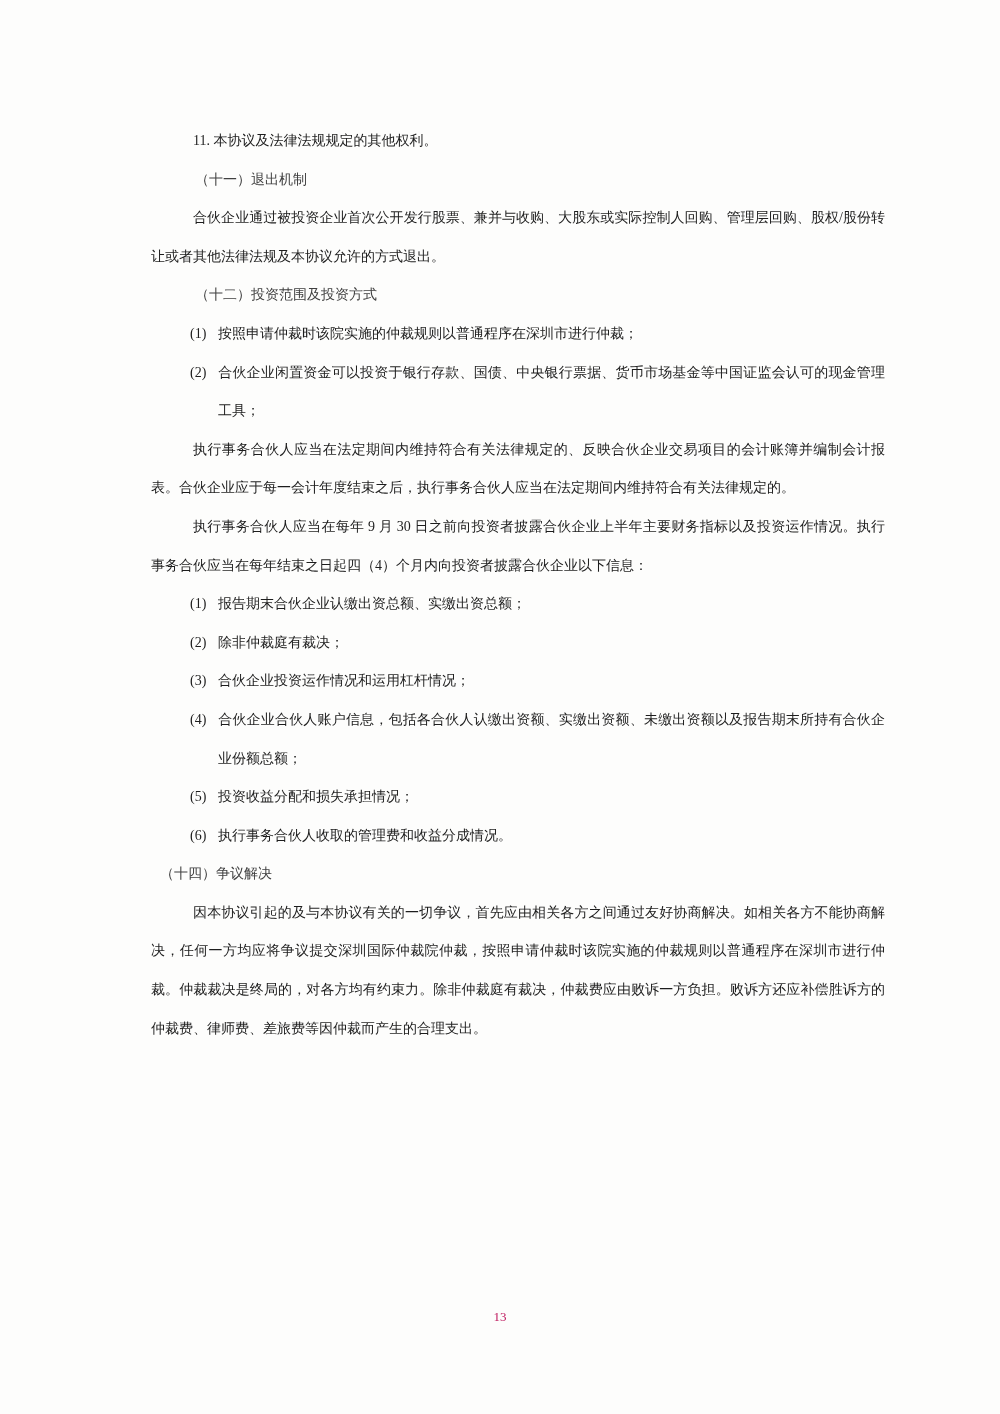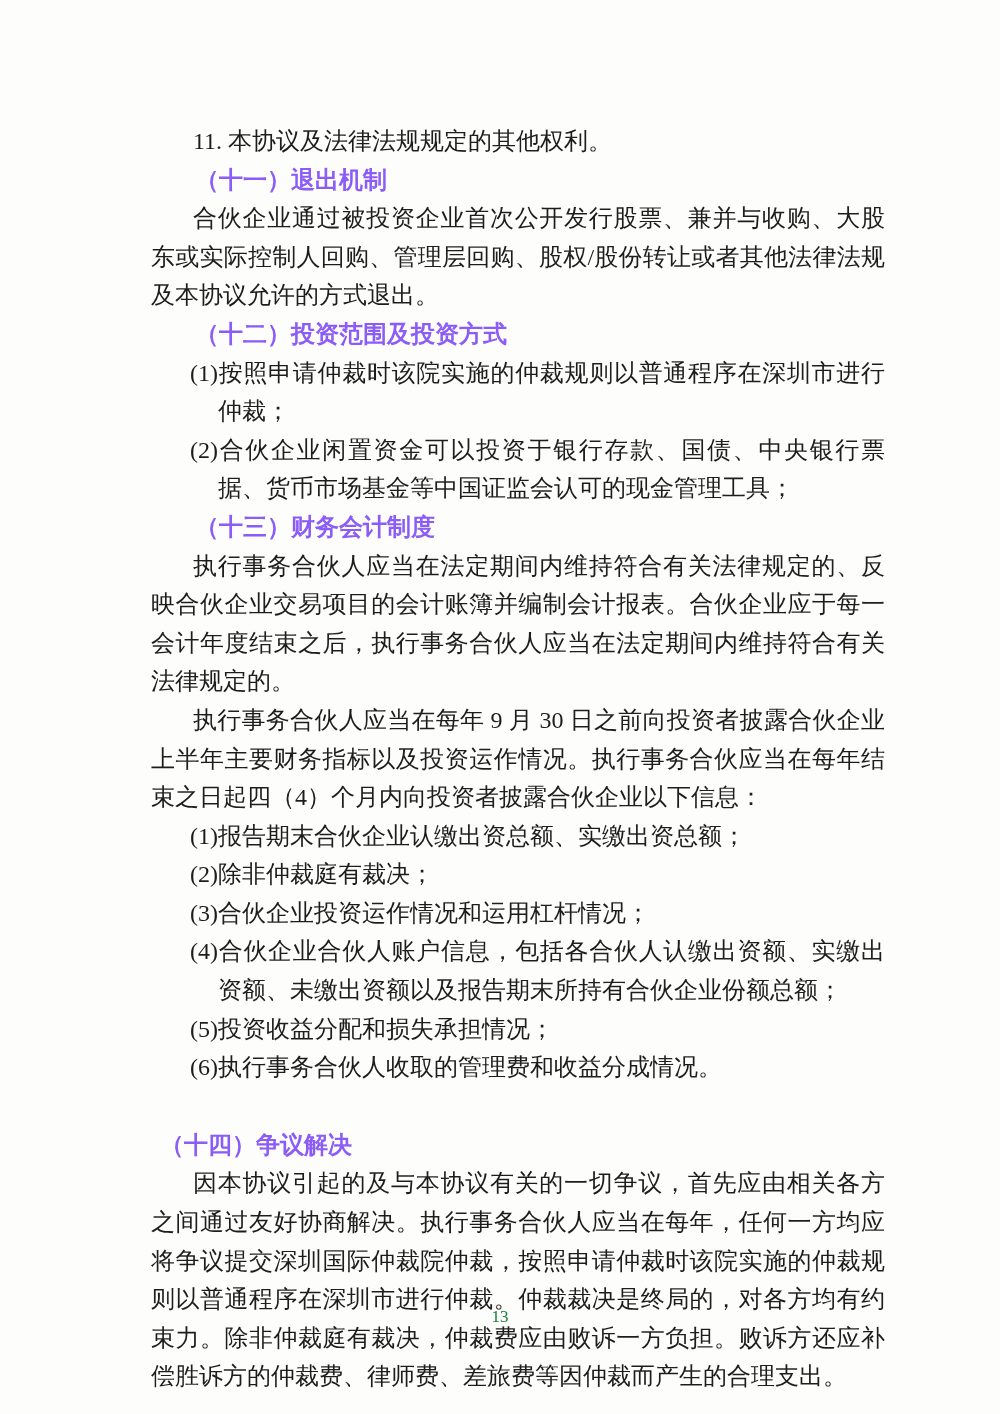--- a/index.html
+++ b/index.html
@@ -13,74 +13,72 @@
     height: 1414px;
     background: #fdfdfc;
     overflow: hidden;
     font-family: "Liberation Serif", "DejaVu Serif", serif;
   }
   .content {
     position: absolute;
     left: 151px;
     top: 122px;
     width: 734px;
-    font-size: 24px;
+    font-size: 14px;
     line-height: 38.6px;
     color: #1d1d1d;
     text-align: justify;
   }
   .content p { margin: 0; }
   .para {
     text-indent: 42px;
   }
   .heading {
-    font-weight: 700;
-    color: #8b5cf6;
+    font-weight: 400;
+    color: #404040;
     text-indent: 44px;
   }
   .heading.outdented {
     text-indent: 9px;
-    margin-top: 39px;
   }
   .list-item {
     padding-left: 67px;
   }
   .list-item .num {
     display: inline-block;
     width: 28px;
     margin-left: -28px;
   }
   .page-number {
     position: absolute;
     top: 1305px;
     left: 0;
     width: 100%;
     text-align: center;
-    font-size: 17px;
+    font-size: 13px;
     line-height: 24px;
-    color: #15803d;
+    color: #be185d;
   }
 </style>
 </head>
 <body>
 
 <div class="page">
   <div class="content" id="content">
       <p class="para">11. 本协议及法律法规规定的其他权利。</p>
       <p class="heading">（十一）退出机制</p>
       <p class="para">合伙企业通过被投资企业首次公开发行股票、兼并与收购、大股东或实际控制人回购、管理层回购、股权/股份转让或者其他法律法规及本协议允许的方式退出。</p>
       <p class="heading">（十二）投资范围及投资方式</p>
       <p class="list-item"><span class="num">(1)</span><span class="txt">按照申请仲裁时该院实施的仲裁规则以普通程序在深圳市进行仲裁；</span></p>
       <p class="list-item"><span class="num">(2)</span><span class="txt">合伙企业闲置资金可以投资于银行存款、国债、中央银行票据、货币市场基金等中国证监会认可的现金管理工具；</span></p>
-      <p class="heading">（十三）财务会计制度</p>
       <p class="para">执行事务合伙人应当在法定期间内维持符合有关法律规定的、反映合伙企业交易项目的会计账簿并编制会计报表。合伙企业应于每一会计年度结束之后，执行事务合伙人应当在法定期间内维持符合有关法律规定的。</p>
       <p class="para">执行事务合伙人应当在每年 9 月 30 日之前向投资者披露合伙企业上半年主要财务指标以及投资运作情况。执行事务合伙应当在每年结束之日起四（4）个月内向投资者披露合伙企业以下信息：</p>
       <p class="list-item"><span class="num">(1)</span><span class="txt">报告期末合伙企业认缴出资总额、实缴出资总额；</span></p>
       <p class="list-item"><span class="num">(2)</span><span class="txt">除非仲裁庭有裁决；</span></p>
       <p class="list-item"><span class="num">(3)</span><span class="txt">合伙企业投资运作情况和运用杠杆情况；</span></p>
       <p class="list-item"><span class="num">(4)</span><span class="txt">合伙企业合伙人账户信息，包括各合伙人认缴出资额、实缴出资额、未缴出资额以及报告期末所持有合伙企业份额总额；</span></p>
       <p class="list-item"><span class="num">(5)</span><span class="txt">投资收益分配和损失承担情况；</span></p>
       <p class="list-item"><span class="num">(6)</span><span class="txt">执行事务合伙人收取的管理费和收益分成情况。</span></p>
       <p class="heading outdented">（十四）争议解决</p>
-      <p class="para">因本协议引起的及与本协议有关的一切争议，首先应由相关各方之间通过友好协商解决。执行事务合伙人应当在每年，任何一方均应将争议提交深圳国际仲裁院仲裁，按照申请仲裁时该院实施的仲裁规则以普通程序在深圳市进行仲裁。仲裁裁决是终局的，对各方均有约束力。除非仲裁庭有裁决，仲裁费应由败诉一方负担。败诉方还应补偿胜诉方的仲裁费、律师费、差旅费等因仲裁而产生的合理支出。</p>
+      <p class="para">因本协议引起的及与本协议有关的一切争议，首先应由相关各方之间通过友好协商解决。如相关各方不能协商解决，任何一方均应将争议提交深圳国际仲裁院仲裁，按照申请仲裁时该院实施的仲裁规则以普通程序在深圳市进行仲裁。仲裁裁决是终局的，对各方均有约束力。除非仲裁庭有裁决，仲裁费应由败诉一方负担。败诉方还应补偿胜诉方的仲裁费、律师费、差旅费等因仲裁而产生的合理支出。</p>
     </div>
   <div class="page-number">13</div>
 </div>
 
 </body></html>

